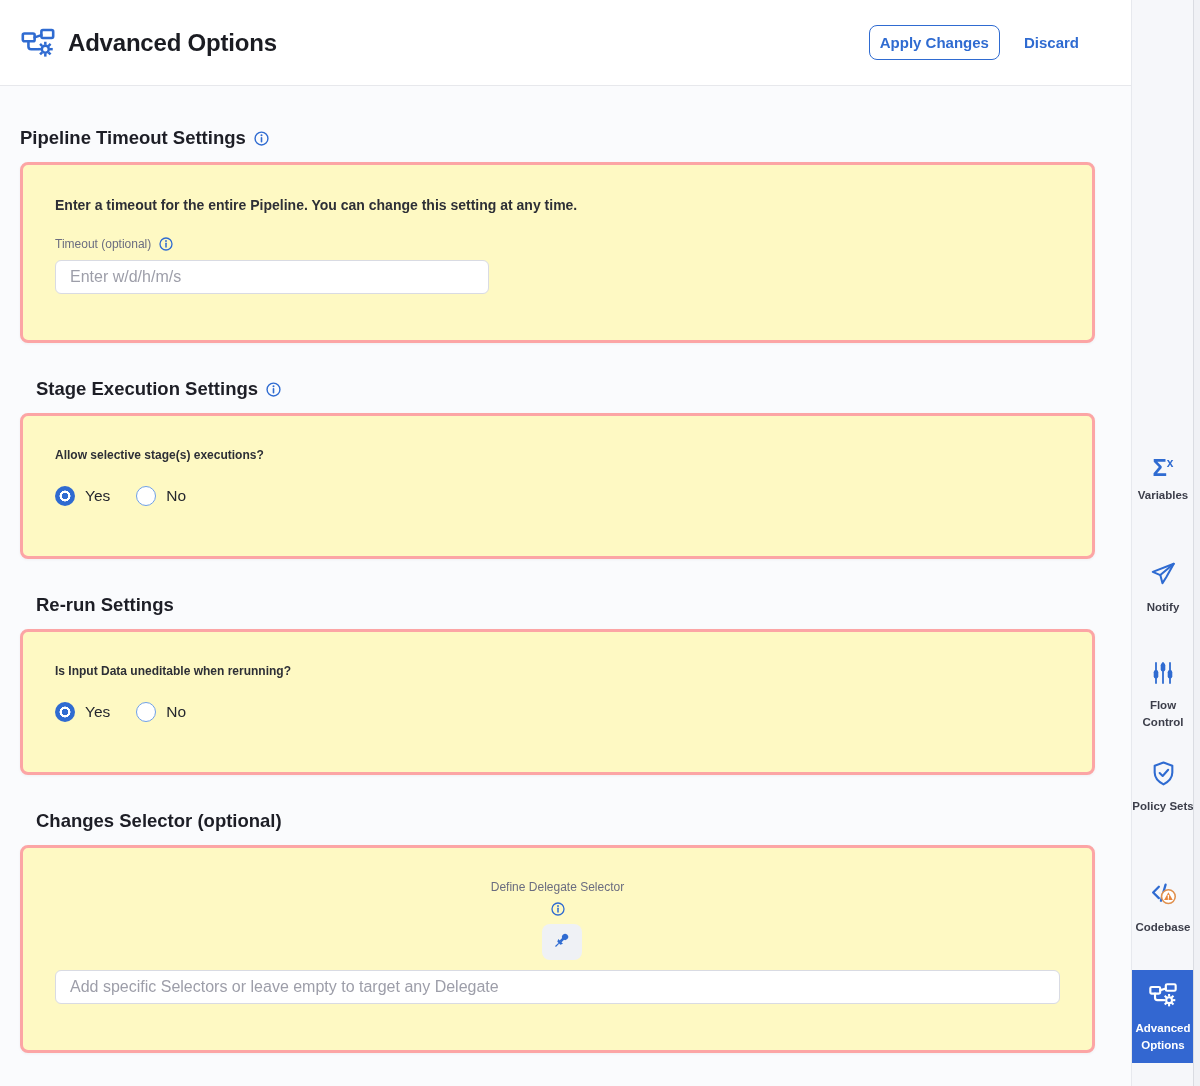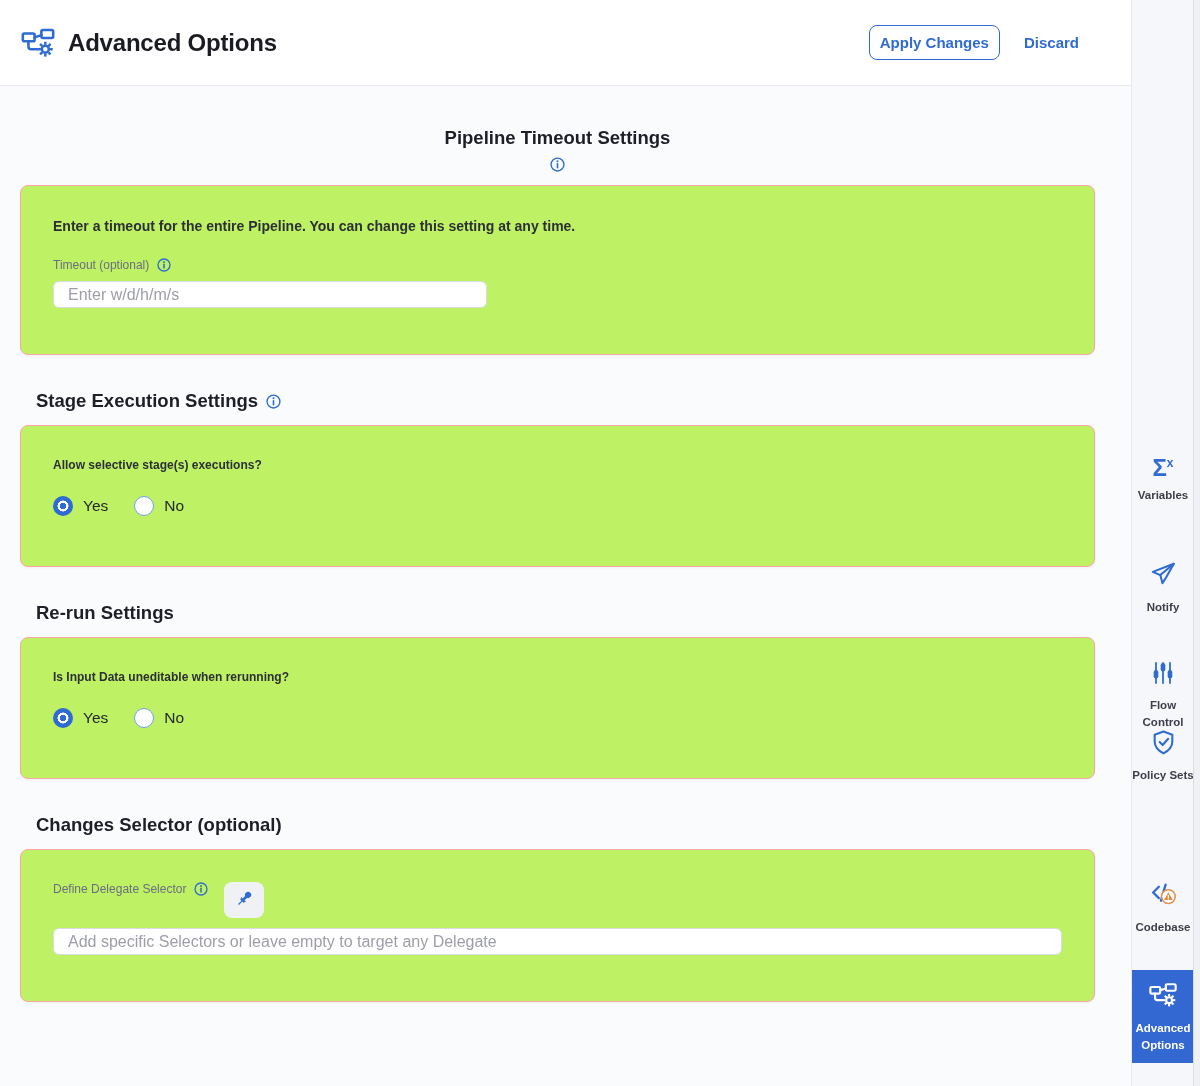--- a/index.html
+++ b/index.html
@@ -15,67 +15,67 @@
   .page-title { font-size:24px; font-weight:bold; color:#1b1c22; letter-spacing:-0.2px; }
   .header-actions { margin-left:auto; display:flex; align-items:center; gap:24px; }
   .btn-apply { border:1px solid #2f6bd1; color:#2f6bd1; background:#fff; font-weight:bold;
                font-size:15px; padding:8px 10px; border-radius:8px; cursor:pointer;
                font-family:inherit; }
   .link-discard { color:#2f6bd1; font-weight:bold; font-size:15px; cursor:pointer; }
 
   .content { padding:0 36px 0 20px; }
   .section-heading { font-size:18.5px; font-weight:bold; color:#1d1e26;
                      display:flex; align-items:center; gap:8px; }
-  .mt-first { margin:41px 0 13px;flex-direction:column; }
+  .mt-first { margin:41px 0 13px; }
   .mt-next  { margin:35px 16px 13px; }
 
-  .card { background:#bef264; border:1px solid #fca5a5; border-radius:8px;
+  .card { background:#fef9c3; border:3px solid #fca5a5; border-radius:8px;
           box-shadow:0 1px 3px rgba(40,41,61,0.05); padding:32px 32px 46px; }
   .card-rerun, .card-stage { padding-bottom:50px; }
   .desc { font-size:14px; font-weight:bold; color:#2d2f36; margin-bottom:24px; }
   .question { font-size:12px; font-weight:bold; color:#2d2f36; margin-bottom:24px; }
 
   .field-label-row { display:flex; align-items:center; gap:8px; margin-bottom:9px; }
   .field-label { font-size:12px; color:#6b6d80; }
-  .text-input { height:27px; border:1px solid #d9dbe3; border-radius:6px; padding:0 14px;
+  .text-input { height:34px; border:1px solid #d9dbe3; border-radius:6px; padding:0 14px;
                 font-size:16px; color:#22242c; background:#fff; outline:none;
                 font-family:inherit; }
   .text-input::placeholder { color:#9d9ea9; }
   .timeout-input { width:434px; }
   .delegate-input { width:100%; }
 
   .radio-row { display:flex; align-items:center; gap:26px; }
   .radio-option { display:flex; align-items:center; gap:10px; cursor:pointer; }
   .radio-circle { width:20px; height:20px; border-radius:50%; flex:0 0 auto; }
   .radio-circle.checked { background:radial-gradient(circle,
         #2f6bd1 0 3.1px, #ffffff 3.5px 5.3px, #2f6bd1 5.7px 100%); }
   .radio-circle.unchecked { border:1.5px solid #6fa0e8; background:#fff; }
   .radio-label { font-size:15.5px; color:#24262e; }
 
-  .delegate-label-row { display:flex; gap:8px; margin-bottom:10px; }
+  .delegate-label-row { display:flex; align-items:center; gap:8px; margin-bottom:10px;flex-direction:column; }
   .pin-button { width:40px; height:36px; border-radius:8px; background:#eff1f5; border:none;
                 display:flex; align-items:center; justify-content:center; cursor:pointer;
                 margin-left:8px; }
 
   .info-icon { display:inline-flex; flex:0 0 auto; }
 
   
   .sidebar { position:absolute; left:1131px; top:0; width:69px; height:1086px;
              background:#f6f7fa; border-left:1px solid #e7e9ee; }
   .scroll-strip { position:absolute; right:0; top:0; width:7px; height:100%;
                   background:#f0f1f5; border-left:1px solid #dadce2; }
   .sidebar-inner { position:absolute; left:0; top:0; width:62px; height:100%; overflow:hidden; }
   .nav-item { position:absolute; left:0; width:62px; display:flex; flex-direction:column;
               align-items:center; gap:7px; cursor:pointer; }
   .nav-label { font-size:11.5px; font-weight:bold; color:#3c3e4a; text-align:center;
                line-height:1.45; }
   .nav-variables   { top:456px; }
   .nav-notify      { top:560px; }
   .nav-flowcontrol { top:660px; }
-  .nav-policysets  { top:729px; }
+  .nav-policysets  { top:760px; }
   .nav-codebase    { top:880px; }
   .nav-item.active { top:970px; height:93px; background:#3367d1; justify-content:center; gap:6px; }
   .nav-item.active .nav-label { color:#ffffff; }
 
   .sigma-wrap { color:#2f6bd1; font-weight:bold; line-height:1; display:flex; align-items:flex-start; }
   .sigma-big { font-size:24px; }
   .sigma-x { font-size:12px; margin-top:1px; }
 </style>
 </head>
 <body>

